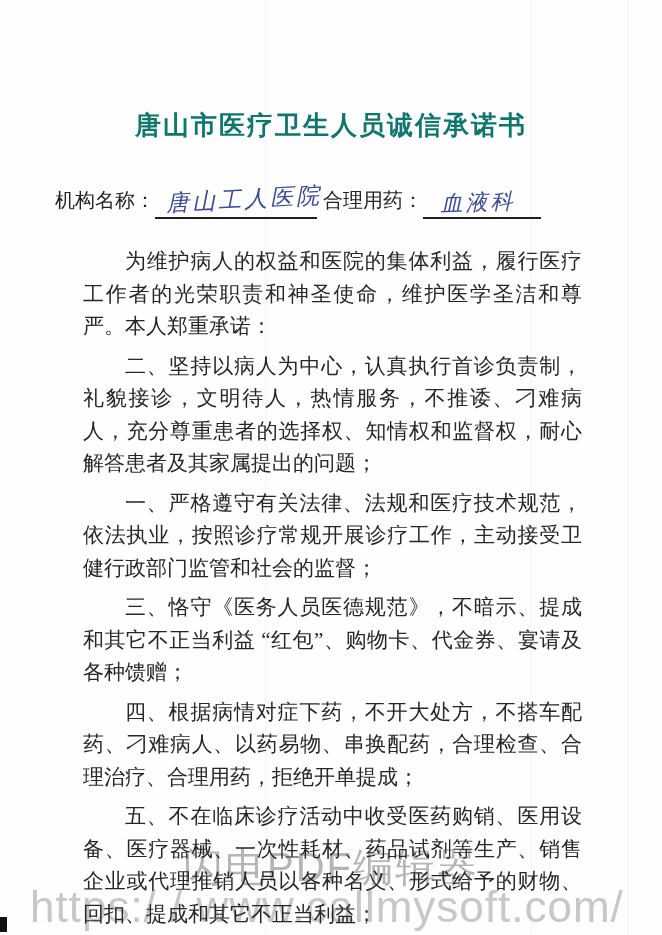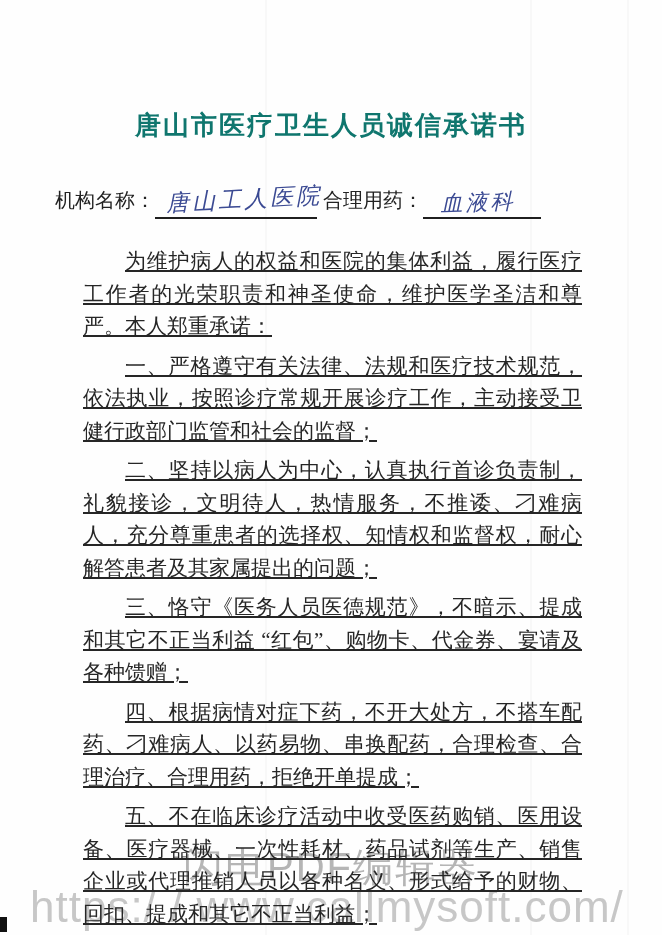--- a/index.html
+++ b/index.html
@@ -63,21 +63,20 @@
   .hand-dept { left:18px; font-size:22px; transform:rotate(-2deg); }
 
   .content {
     margin:24px 80px 0 83px;
     font-size:21px;
     line-height:32.5px;
     color:#262626;
     text-align:justify;
     position:relative;
     z-index:1;
-    text-decoration:underline;
   }
   .content p {
     margin:0 0 7px 0;
     text-indent:2em;
   }
 
   .watermark-editor {
     position:absolute;
     left:183px; top:840px;
     font-family:"Liberation Sans", sans-serif;
@@ -125,22 +124,22 @@
       <span class="hand hand-org">唐山工人医院</span>
     </span>
     <span class="label">合理用药：</span>
     <span class="blank blank-dept">
       <span class="hand hand-dept">血液科</span>
     </span>
   </div>
 
   <div class="content">
     <p>为维护病人的权益和医院的集体利益，履行医疗工作者的光荣职责和神圣使命，维护医学圣洁和尊严。本人郑重承诺：</p>
+    <p>二、坚持以病人为中心，认真执行首诊负责制，礼貌接诊，文明待人，热情服务，不推诿、刁难病人，充分尊重患者的选择权、知情权和监督权，耐心解答患者及其家属提出的问题；</p>
     <p>一、严格遵守有关法律、法规和医疗技术规范，依法执业，按照诊疗常规开展诊疗工作，主动接受卫健行政部门监管和社会的监督；</p>
-    <p>二、坚持以病人为中心，认真执行首诊负责制，礼貌接诊，文明待人，热情服务，不推诿、刁难病人，充分尊重患者的选择权、知情权和监督权，耐心解答患者及其家属提出的问题；</p>
     <p>三、恪守《医务人员医德规范》，不暗示、提成和其它不正当利益 “红包”、购物卡、代金券、宴请及各种馈赠；</p>
     <p>四、根据病情对症下药，不开大处方，不搭车配药、刁难病人、以药易物、串换配药，合理检查、合理治疗、合理用药，拒绝开单提成；</p>
     <p>五、不在临床诊疗活动中收受医药购销、医用设备、医疗器械、一次性耗材、药品试剂等生产、销售企业或代理推销人员以各种名义、形式给予的财物、回扣、提成和其它不正当利益；</p>
 
   </div>
 
   <div class="corner-mark"></div>
 
 </div>
 

